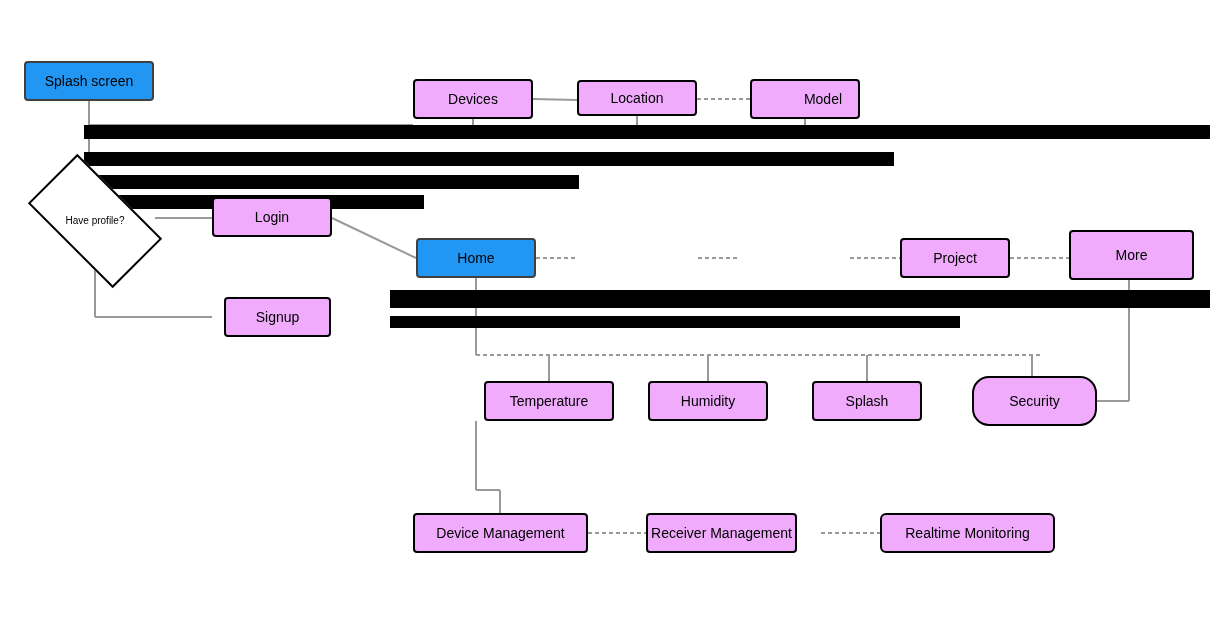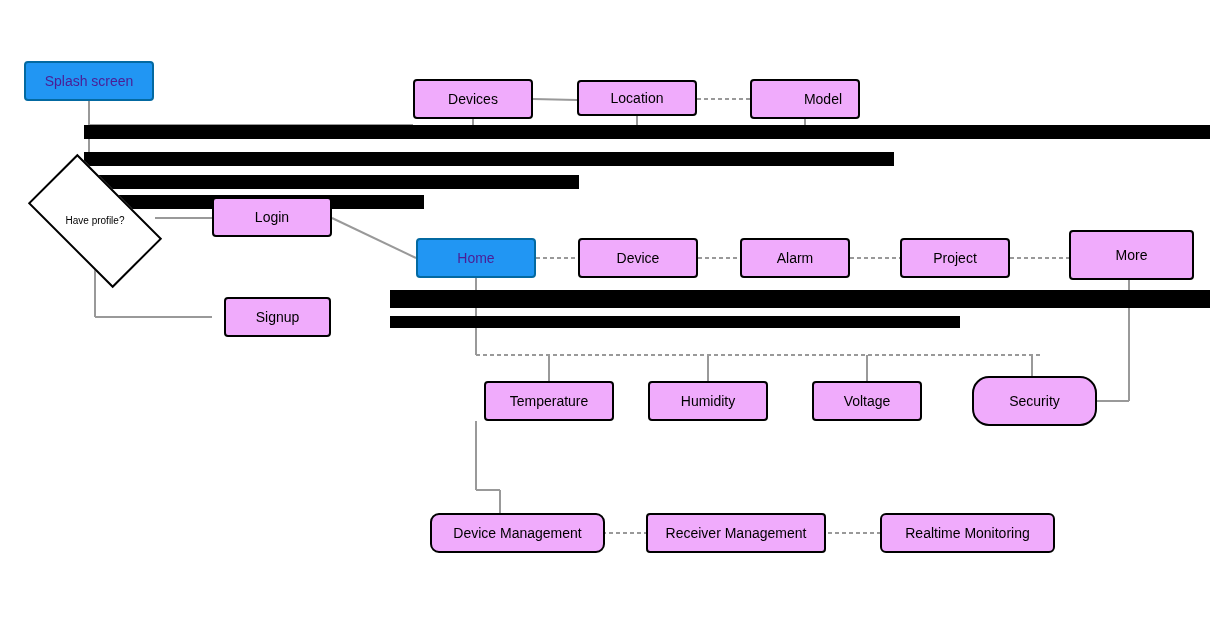--- a/index.html
+++ b/index.html
@@ -27,22 +27,22 @@
       justify-content: center;
       text-align: center;
       border: 2px solid #000;
       background: #f0abfc;
       border-radius: 4px;
       font-size: 14px;
     }
 
     .node-blue {
       background: #2196F3;
-      color: #4c1d95;
-      border: 2px solid #0369a1;
+      color: #000000;
+      border: 2px solid #404040;
     }
 
     .node-diamond {
       position: absolute;
       display: flex;
       align-items: center;
       justify-content: center;
       text-align: center;
     }
 
@@ -171,57 +171,51 @@
   </div>
 
   <div class="node" style="left:224px;top:297px;width:107px;height:40px;">
     <span>Signup</span>
   </div>
 
   <div class="node node-blue" style="left:416px;top:238px;width:120px;height:40px;">
     <span>Home</span>
   </div>
 
-  <div class="node" style="left:578px;top:238px;width:120px;height:40px;">
-    <span>Device</span>
-  </div>
-
-  <div class="node" style="left:740px;top:238px;width:110px;height:40px;">
-    <span>Alarm</span>
-  </div>
+
 
   <div class="node" style="left:900px;top:238px;width:110px;height:40px;">
     <span>Project</span>
   </div>
 
   <div class="node" style="left:1069px;top:230px;width:125px;height:50px;">
     <span>More</span>
   </div>
 
   <div class="node" style="left:484px;top:381px;width:130px;height:40px;">
     <span>Temperature</span>
   </div>
 
   <div class="node" style="left:648px;top:381px;width:120px;height:40px;">
     <span>Humidity</span>
   </div>
 
   <div class="node" style="left:812px;top:381px;width:110px;height:40px;">
-    <span>Voltage</span>
+    <span>Splash</span>
   </div>
 
   <div class="node" style="left:972px;top:376px;width:125px;height:50px;border-radius:17px;">
     <span>Security</span>
   </div>
 
-  <div class="node" style="left:430px;top:513px;width:175px;height:40px;border-radius:9px;">
+  <div class="node" style="left:413px;top:513px;width:175px;height:40px;">
     <span>Device Management</span>
   </div>
 
-  <div class="node" style="left:646px;top:513px;width:180px;height:40px;">
+  <div class="node" style="left:646px;top:513px;width:151px;height:40px;">
     <span>Receiver Management</span>
   </div>
 
   <div class="node" style="left:880px;top:513px;width:175px;height:40px;border-radius:6px;">
     <span>Realtime Monitoring</span>
   </div>
 
 </div>
 
 </body></html>

